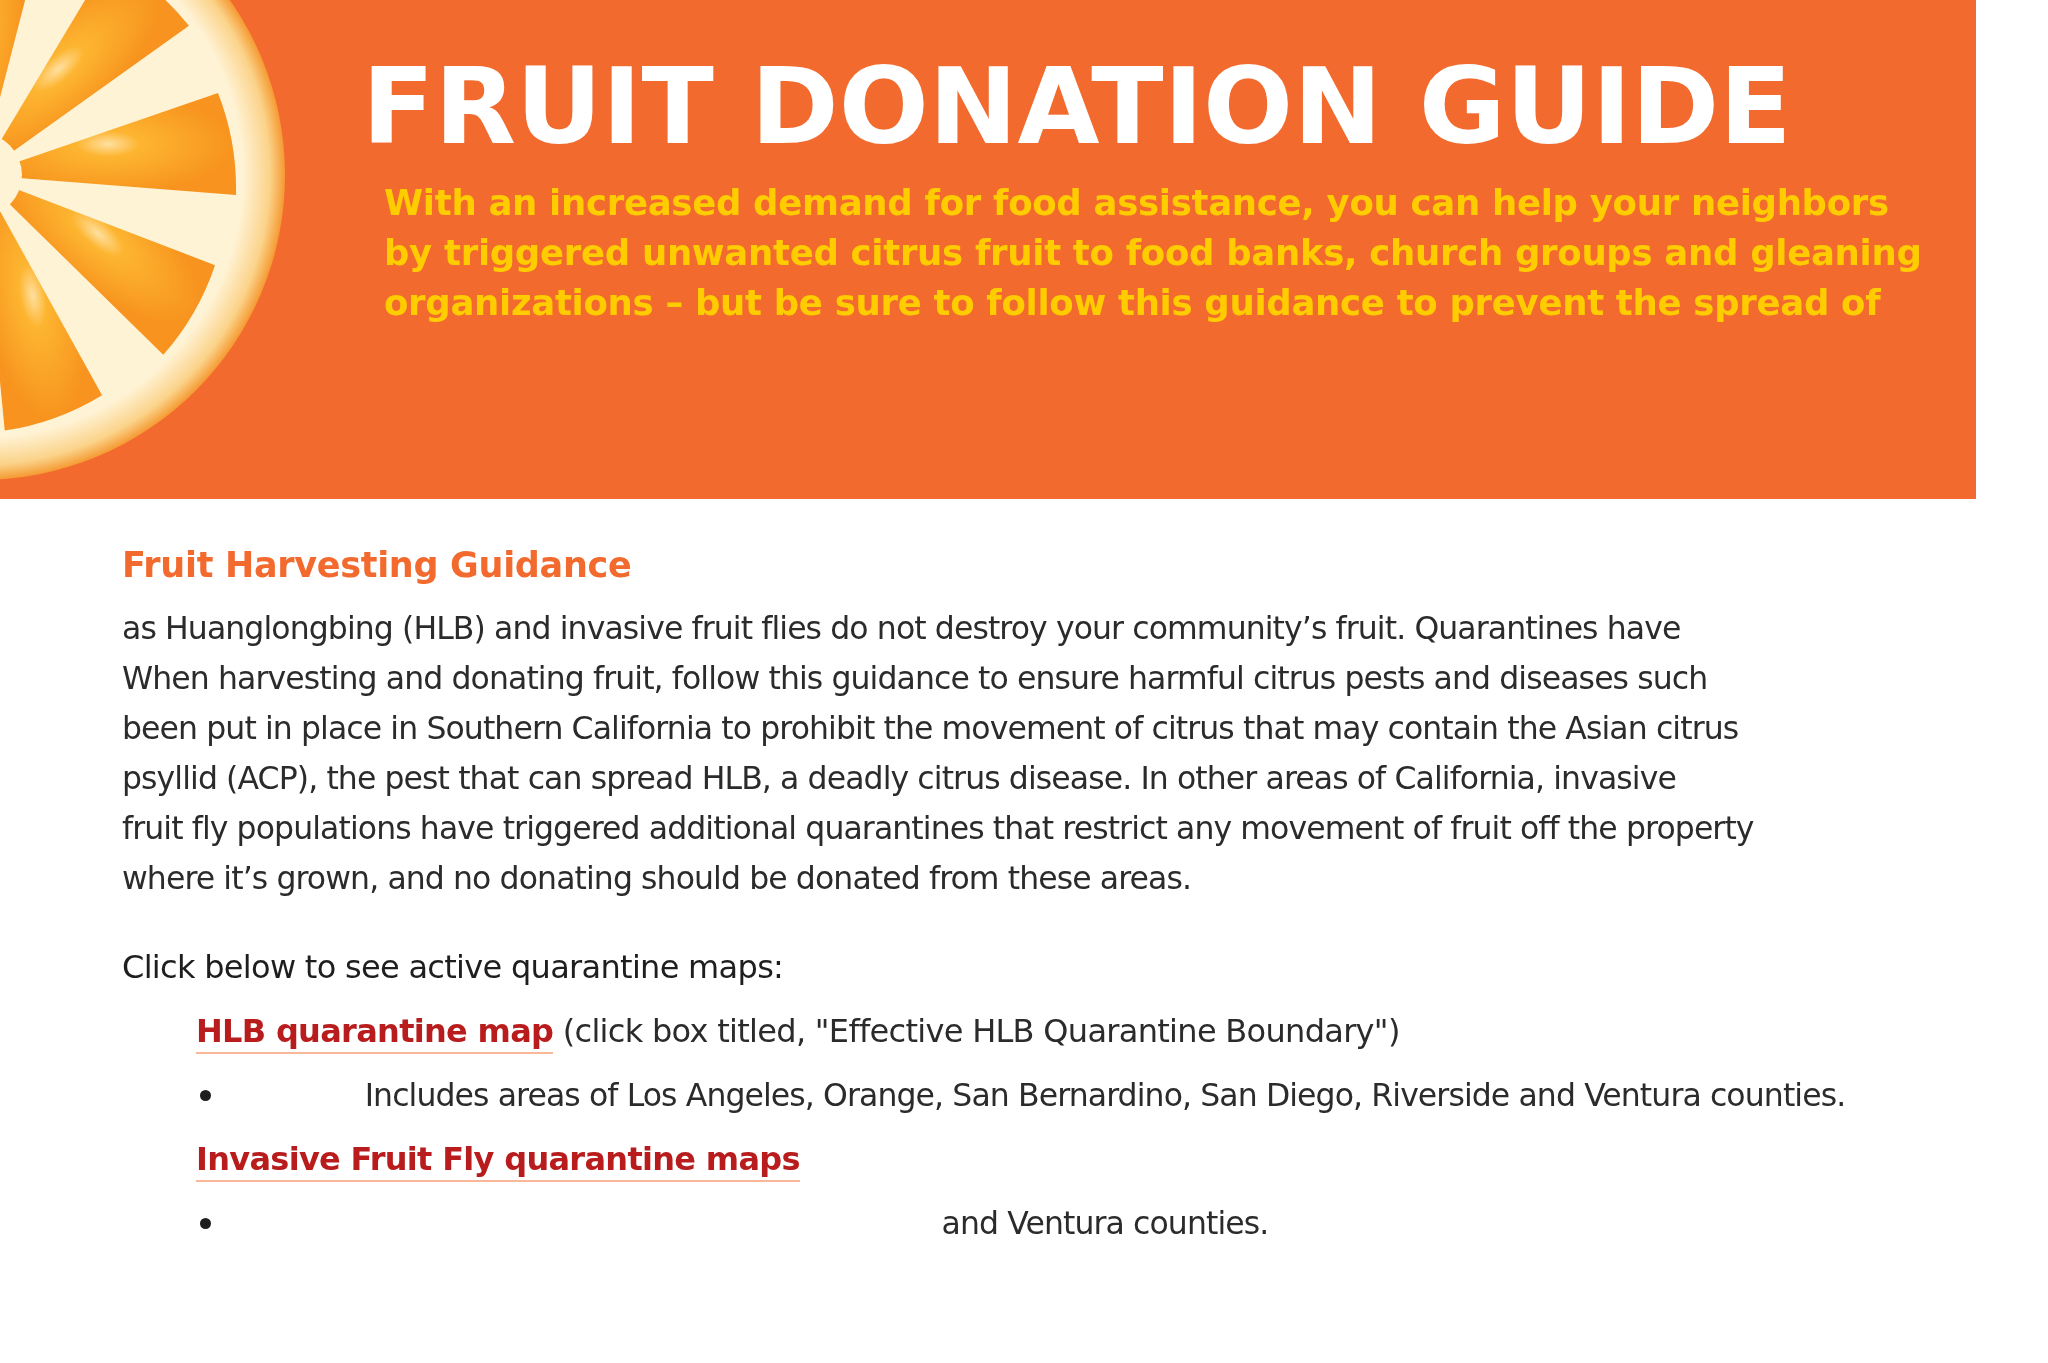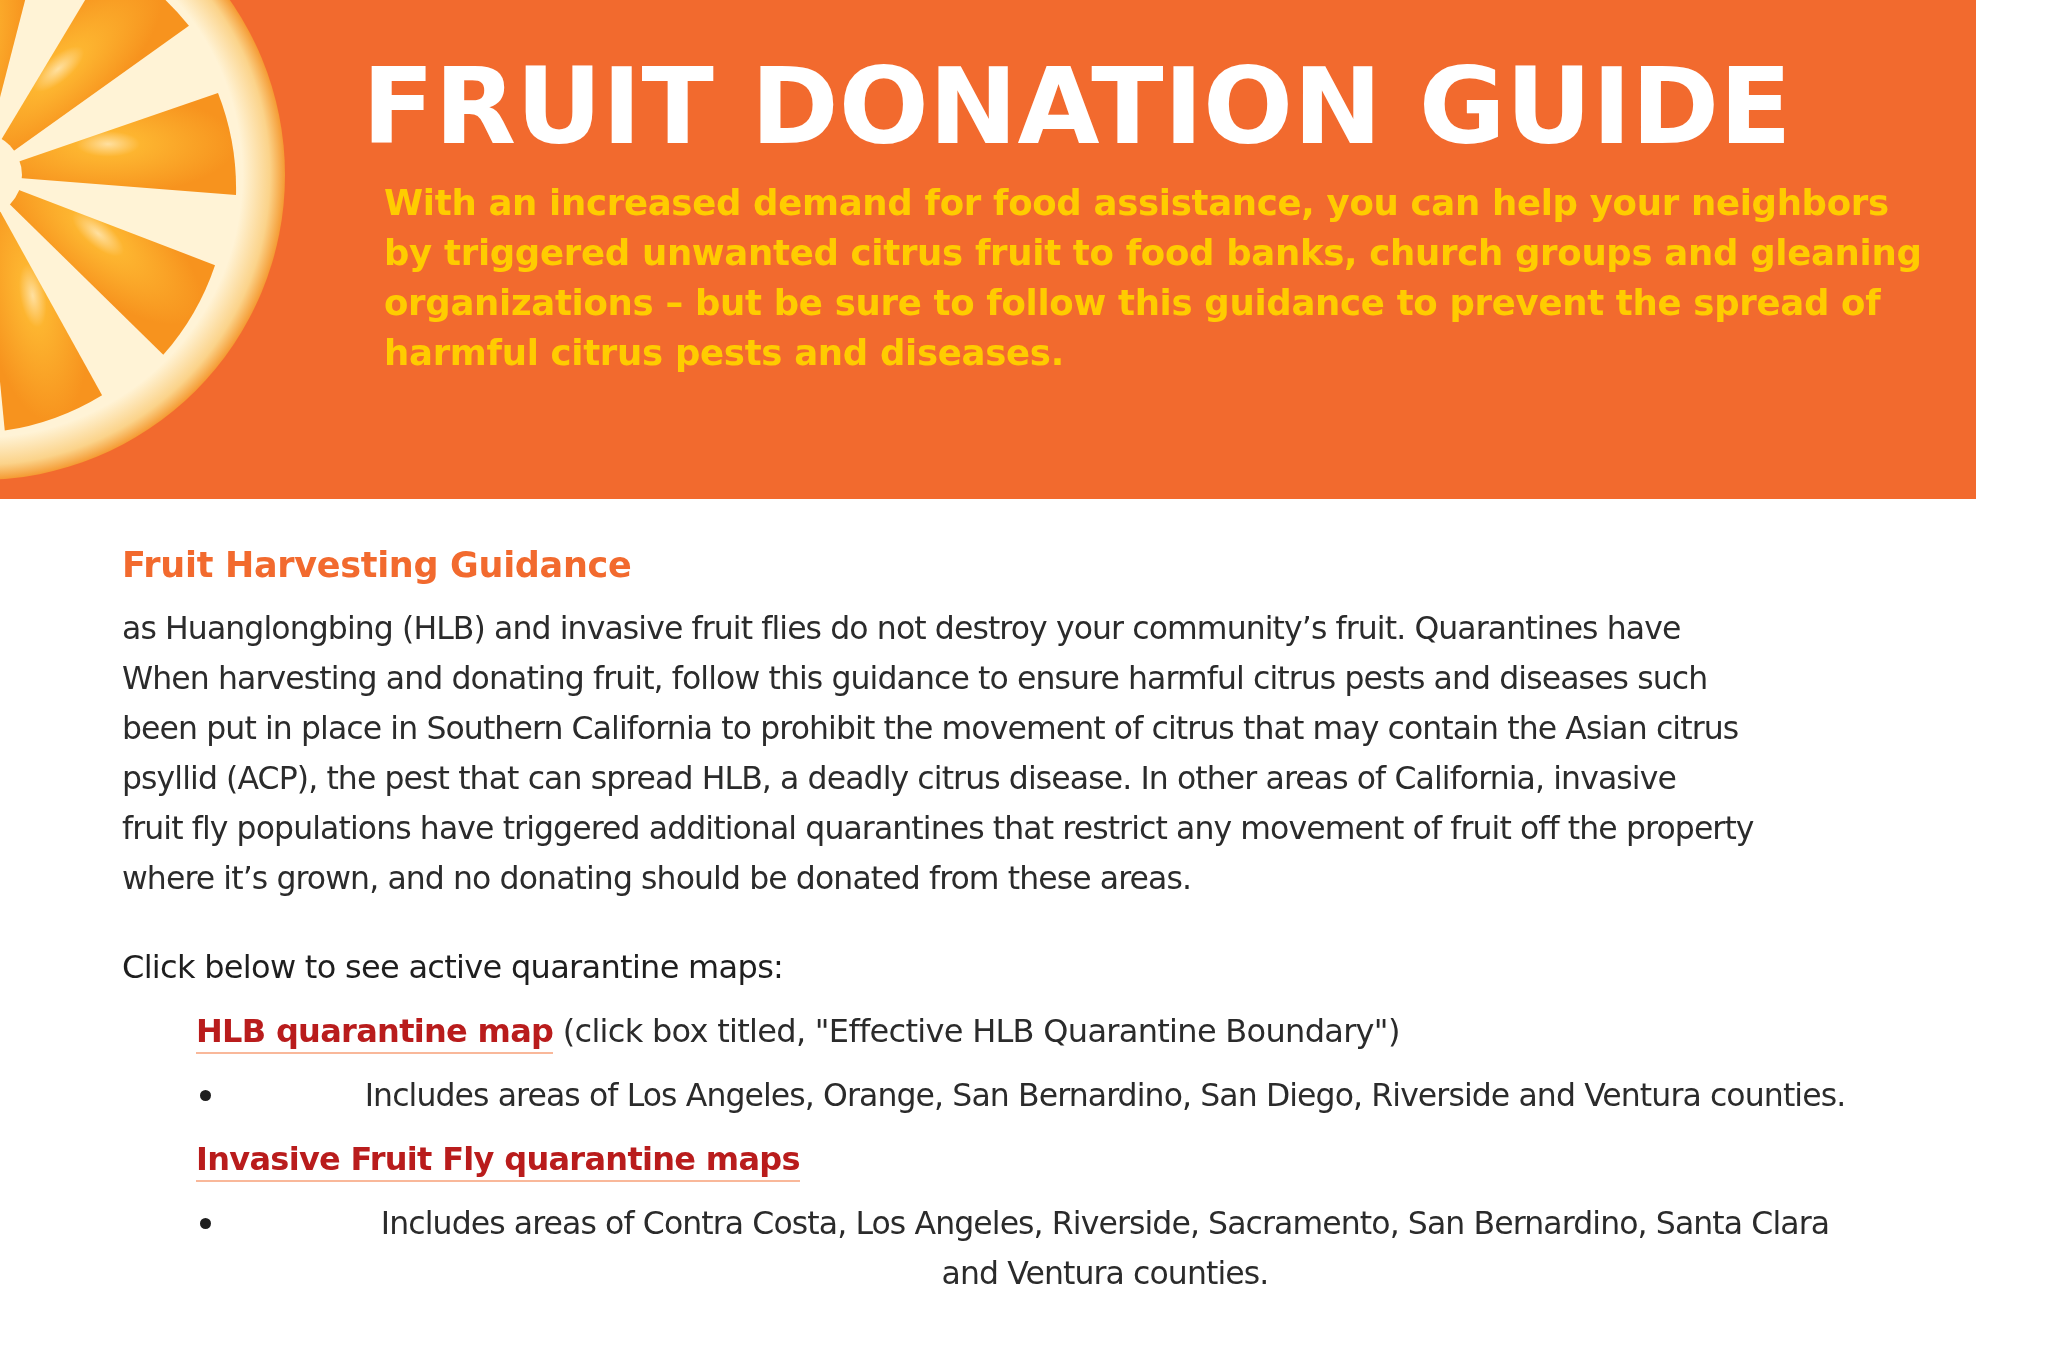--- a/index.html
+++ b/index.html
@@ -93,21 +93,20 @@
     </g>
     <circle cx="310" cy="310" r="42" fill="#FFF3D6"></circle>
   </svg>
 
   <h1 class="title">FRUIT DONATION GUIDE</h1>
 
   <p class="subtitle">
     <span>With an increased demand for food assistance, you can help your neighbors</span>
     <span>by triggered unwanted citrus fruit to food banks, church groups and gleaning</span>
     <span>organizations – but be sure to follow this guidance to prevent the spread of</span>
-    <span>harmful citrus pests and diseases.</span>
   </p>
 </div>
 
 <div class="content">
   <h2 class="section-heading">Fruit Harvesting Guidance</h2>
 
   <p class="body-para">
     <span>as Huanglongbing (HLB) and invasive fruit flies do not destroy your community’s fruit. Quarantines have</span>
     <span>When harvesting and donating fruit, follow this guidance to ensure harmful citrus pests and diseases such</span>
     <span>been put in place in Southern California to prohibit the movement of citrus that may contain the Asian citrus</span>
@@ -121,17 +120,16 @@
   <div class="map-block">
     <p class="map-link-row"><a class="map-link">HLB quarantine map</a><span class="map-note"> (click box titled, "Effective HLB Quarantine Boundary")</span></p>
     <div class="bullet-row">
       <span class="bullet"></span>
       <span class="line">Includes areas of Los Angeles, Orange, San Bernardino, San Diego, Riverside and Ventura counties.</span>
     </div>
 
     <p class="map-link-row"><a class="map-link">Invasive Fruit Fly quarantine maps</a><span class="map-note"></span></p>
     <div class="bullet-row">
       <span class="bullet"></span>
-      <span class="line">Includes areas of Contra Costa, Los Angeles, Riverside, Sacramento, San Bernardino, Santa Clara</span>
       <span class="line">and Ventura counties.</span>
     </div>
   </div>
 </div>
 
 </body></html>

